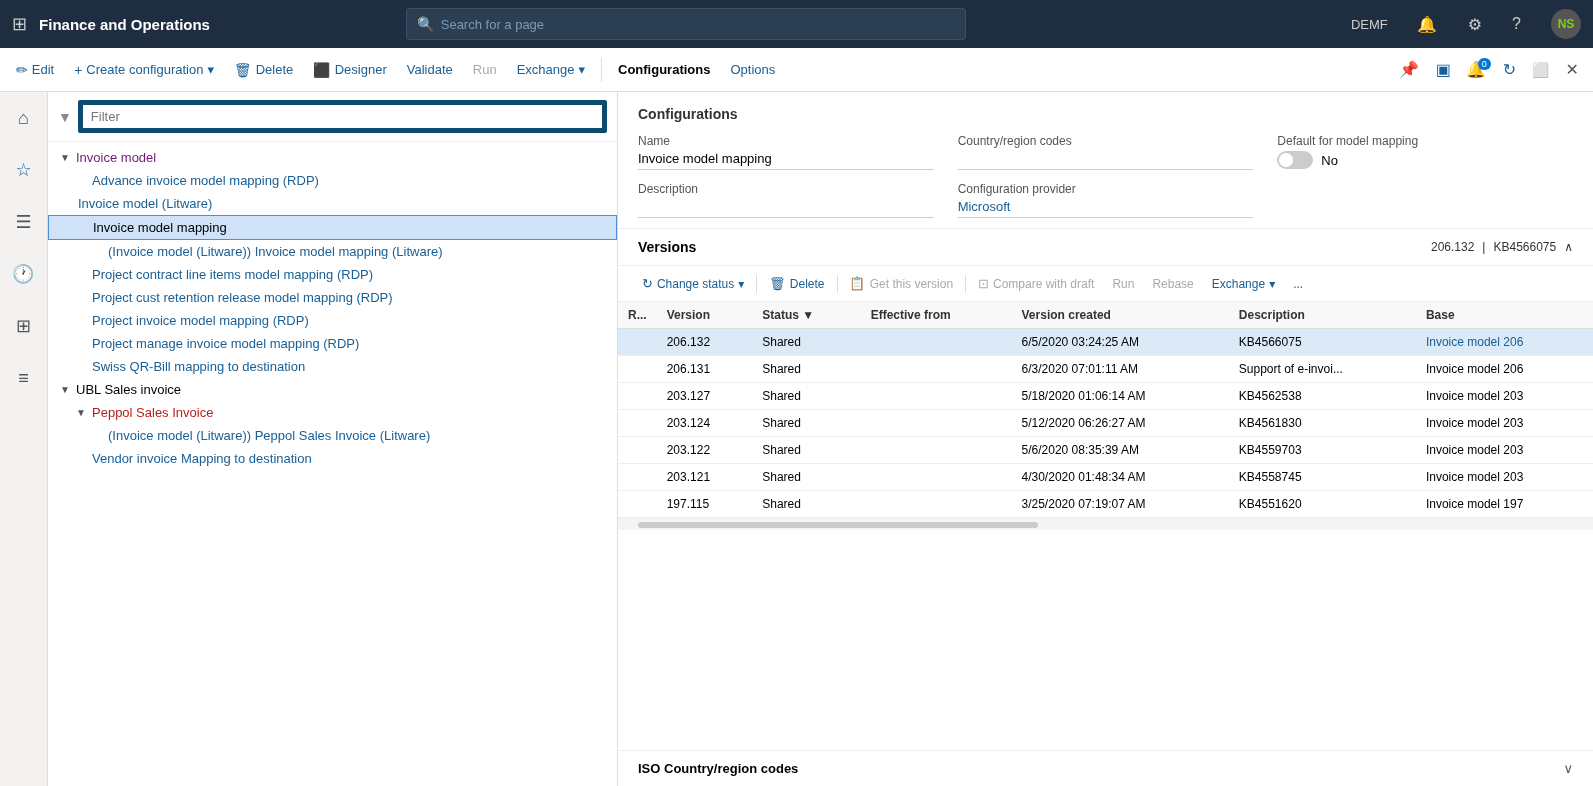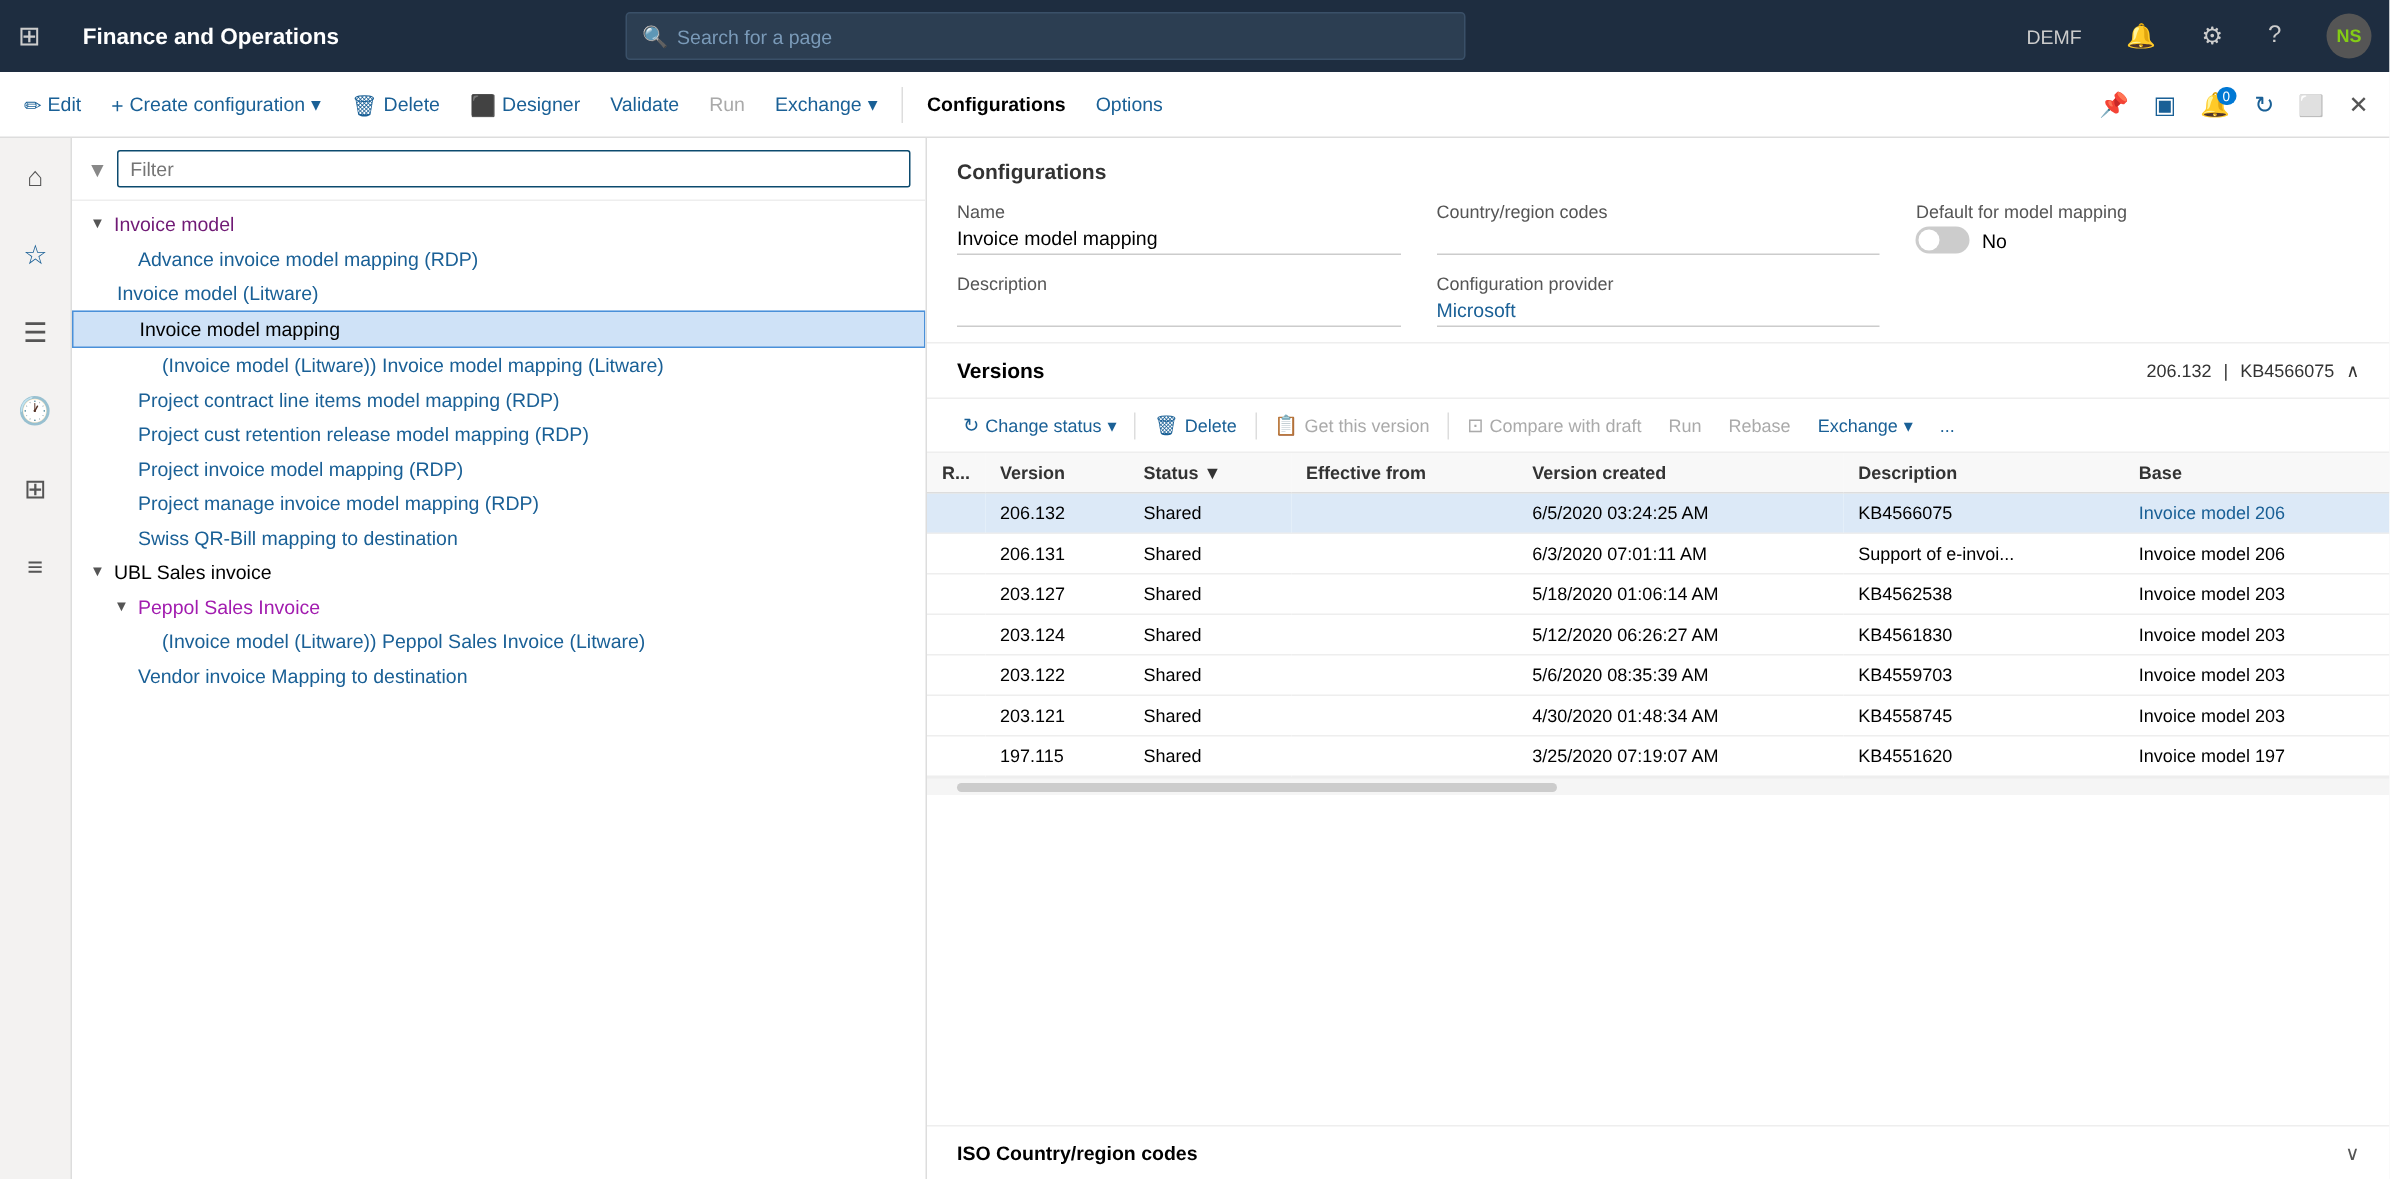--- a/index.html
+++ b/index.html
@@ -9,21 +9,21 @@
     .top-nav {
       background: #1e2d40;
       height: 48px;
       display: flex;
       align-items: center;
       padding: 0 12px;
       gap: 8px;
       color: white;
     }
     .top-nav .grid-icon { color: #ccc; font-size: 18px; cursor: pointer; }
-    .top-nav .app-title { color: white; font-size: 15px; font-weight: 600; margin-left: 20px; flex-shrink: 0; }
+    .top-nav .app-title { color: white; font-size: 15px; font-weight: 600; margin-left: 4px; flex-shrink: 0; }
     .top-nav .search-bar {
       flex: 1;
       max-width: 560px;
       margin: 0 auto;
       background: #2c3e52;
       border: 1px solid #3a5068;
       border-radius: 3px;
       display: flex;
       align-items: center;
       padding: 0 10px;
@@ -106,21 +106,21 @@
       display: flex;
       flex-direction: column;
       overflow: hidden;
     }
     .tree-panel .filter-box {
       padding: 8px 10px;
       border-bottom: 1px solid #eee;
       display: flex; align-items: center; gap: 6px;
     }
     .tree-panel .filter-box input {
-      border: 1px solid #0c4a6e;
+      border: 5px solid #0c4a6e;
       border-radius: 2px;
       padding: 4px 8px;
       width: 100%;
       font-size: 13px;
       outline: none;
     }
     .tree-panel .filter-icon { color: #888; font-size: 14px; cursor: pointer; }
     .tree-content {
       flex: 1;
       overflow-y: auto;
@@ -374,21 +374,21 @@
         <div class="tree-item tree-item-indent-1">
           <span class="expand-icon"></span>
           <span>Swiss QR-Bill mapping to destination</span>
         </div>
         <div class="tree-item  root">
           <span class="expand-icon">▼</span>
           <span style="color: rgb(0, 0, 0);">UBL Sales invoice</span>
         </div>
         <div class="tree-item tree-item-indent-1 root">
           <span class="expand-icon">▼</span>
-          <span style="color: #a21caf;">Peppol Sales Invoice</span>
+          <span style="color: #b91c1c;">Peppol Sales Invoice</span>
         </div>
         <div class="tree-item tree-item-indent-2">
           <span class="expand-icon"></span>
           <span>(Invoice model (Litware)) Peppol Sales Invoice (Litware)</span>
         </div>
         <div class="tree-item tree-item-indent-1">
           <span class="expand-icon"></span>
           <span>Vendor invoice Mapping to destination</span>
         </div>
       </div>

